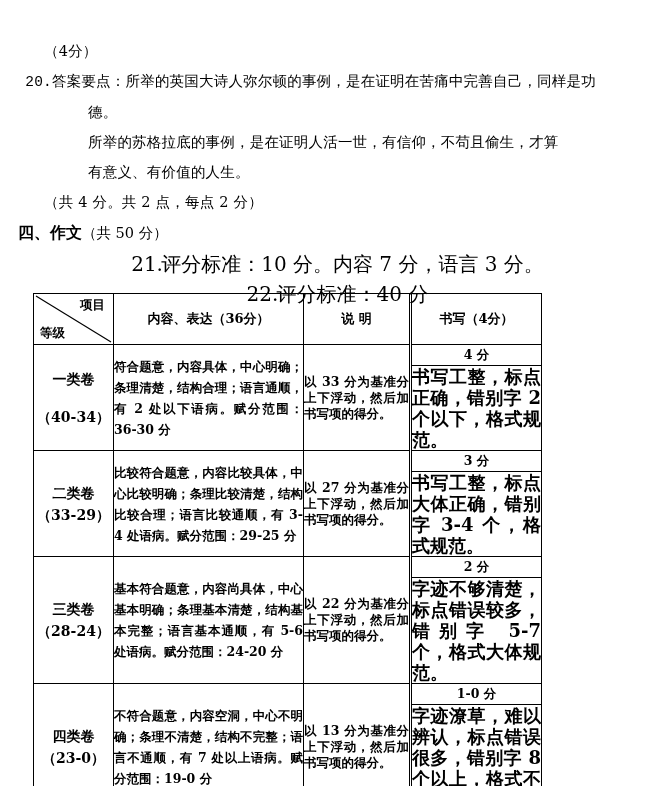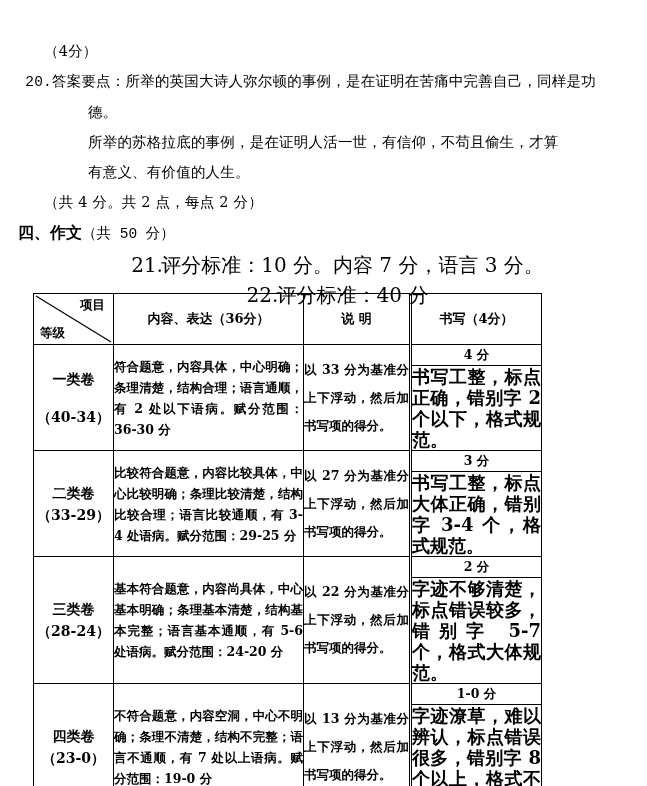--- a/index.html
+++ b/index.html
@@ -50,21 +50,20 @@
   .sec-head {
     font-size: 16px;
     line-height: 32px;
     font-weight: bold;
     padding-left: 18px;
     white-space: nowrap;
   }
   .sec-head .sec-sub {
     font-weight: normal;
     font-size: 14.5px;
-    font-family: Liberation Mono, monospace;
   }
 
   .q-line {
     font-size: 20px;
     line-height: 30px;
     padding-left: 28px;
     white-space: nowrap;
     text-align: center;
   }
   .q-line .qn {
@@ -146,21 +145,21 @@
   
   .body-cell {
     padding: 3px 5px 5px 6px;
     line-height: 21px;
     font-size: 12.5px;
     text-align: justify;
     vertical-align: top;
   }
   .note-cell {
     padding: 3px 5px 5px 6px;
-    line-height: 28px;
+    line-height: 16px;
     font-size: 12.5px;
     vertical-align: middle;
     text-align: justify;
   }
 
   
   .hand-cell {
     padding: 0;
     vertical-align: top;
   }

